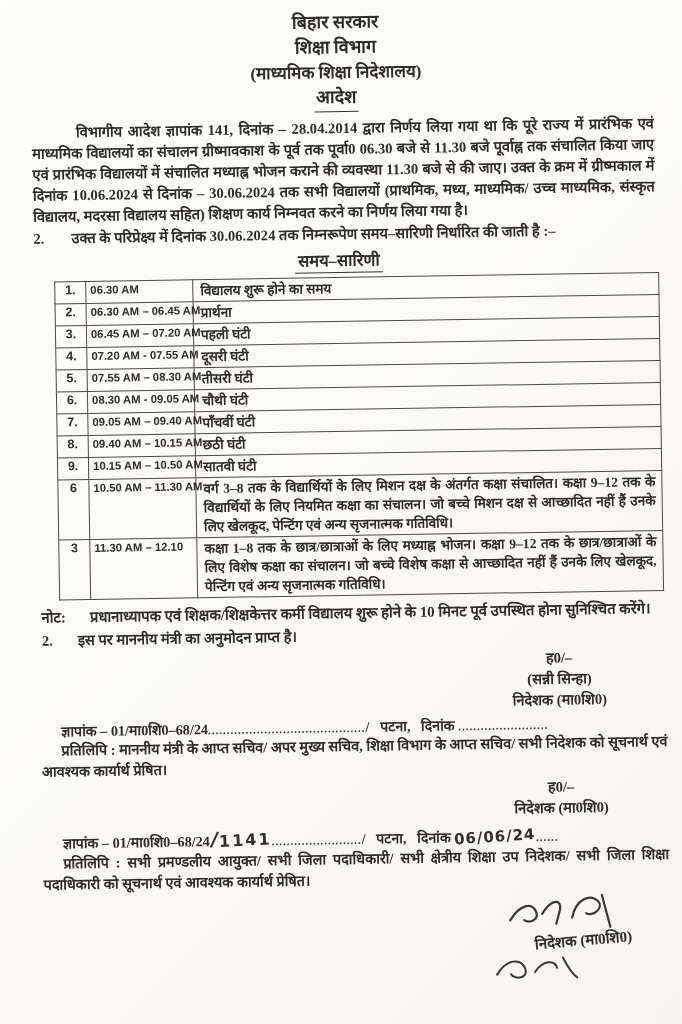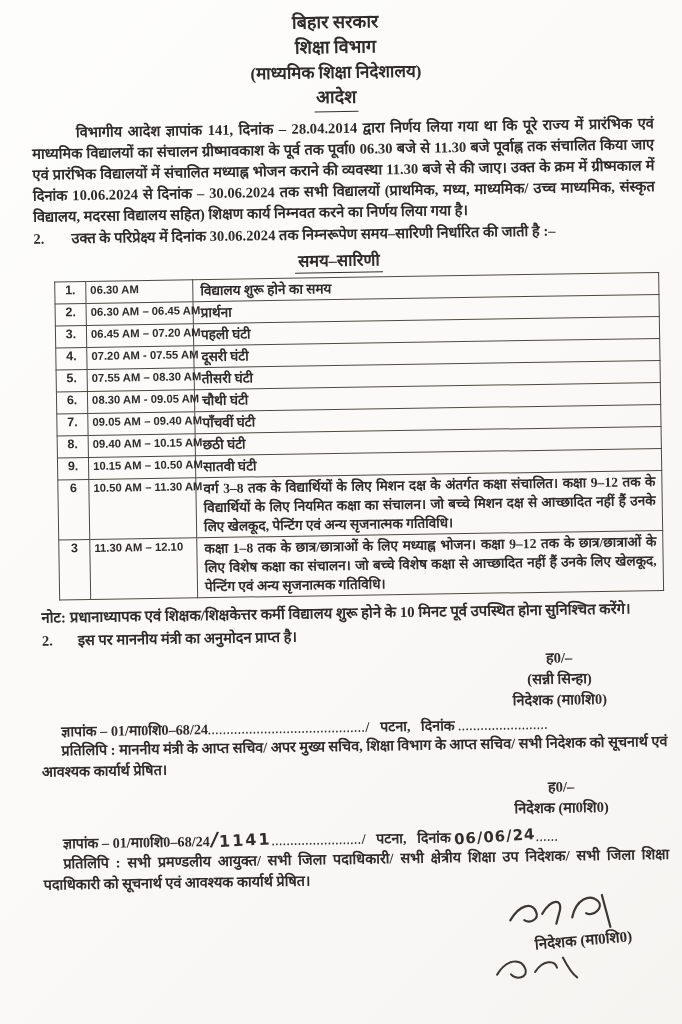--- a/index.html
+++ b/index.html
@@ -32,21 +32,21 @@
   .tbl-title span{ display:inline-block; border-bottom:1.5px solid #35322e; padding:0 3px 1px; }
   
   table.tt{ border-collapse:collapse; margin:4px 0 0 56px; width:605px; table-layout:fixed; }
   table.tt td{ border:1.2px solid #4d4842; vertical-align:top; font-weight:600; }
   td.c-no{ width:26px; text-align:center; font-size:12.5px; padding:1px 2px; font-family:"Liberation Sans","DejaVu Sans",sans-serif; }
   td.c-time{ width:100px; font-size:11.3px; padding:2px 2px 1px 4px; white-space:nowrap; font-family:"Liberation Sans","DejaVu Sans",sans-serif; font-weight:600;}
   td.c-act{ font-size:13.6px; line-height:19px; padding:1px 6px 1px 7px; text-align:justify; }
   
   .note{ margin:6px 22px 0 38px; font-size:14.8px; line-height:22px; font-weight:bold;
          padding-left:50px; text-indent:-50px; text-align:justify; }
-  .note .lbl{ padding-right:4px; }
+  .note .lbl{ padding-right:24px; }
   .approval{ margin:2px 24px 0 38px; font-size:14.6px; font-weight:600; line-height:21px;}
   .approval .num{ display:inline-block; width:36px; }
   
   .sigblock{ text-align:center; font-size:14.5px; line-height:21px; font-weight:600; margin-left:470px; width:170px; }
   .sig1{ margin-top:4px; }
   .sig2{ margin-top:2px; }
   
   .memo{ margin:3px 18px 0 56px; font-size:14.2px; font-weight:600; white-space:nowrap; }
   .dots{ letter-spacing:1px; font-size:11px; color:#3a3733; }
   .copy{ margin:0 20px 0 36px; font-size:14.4px; line-height:21px; font-weight:600; text-align:justify; text-indent:20px; }

